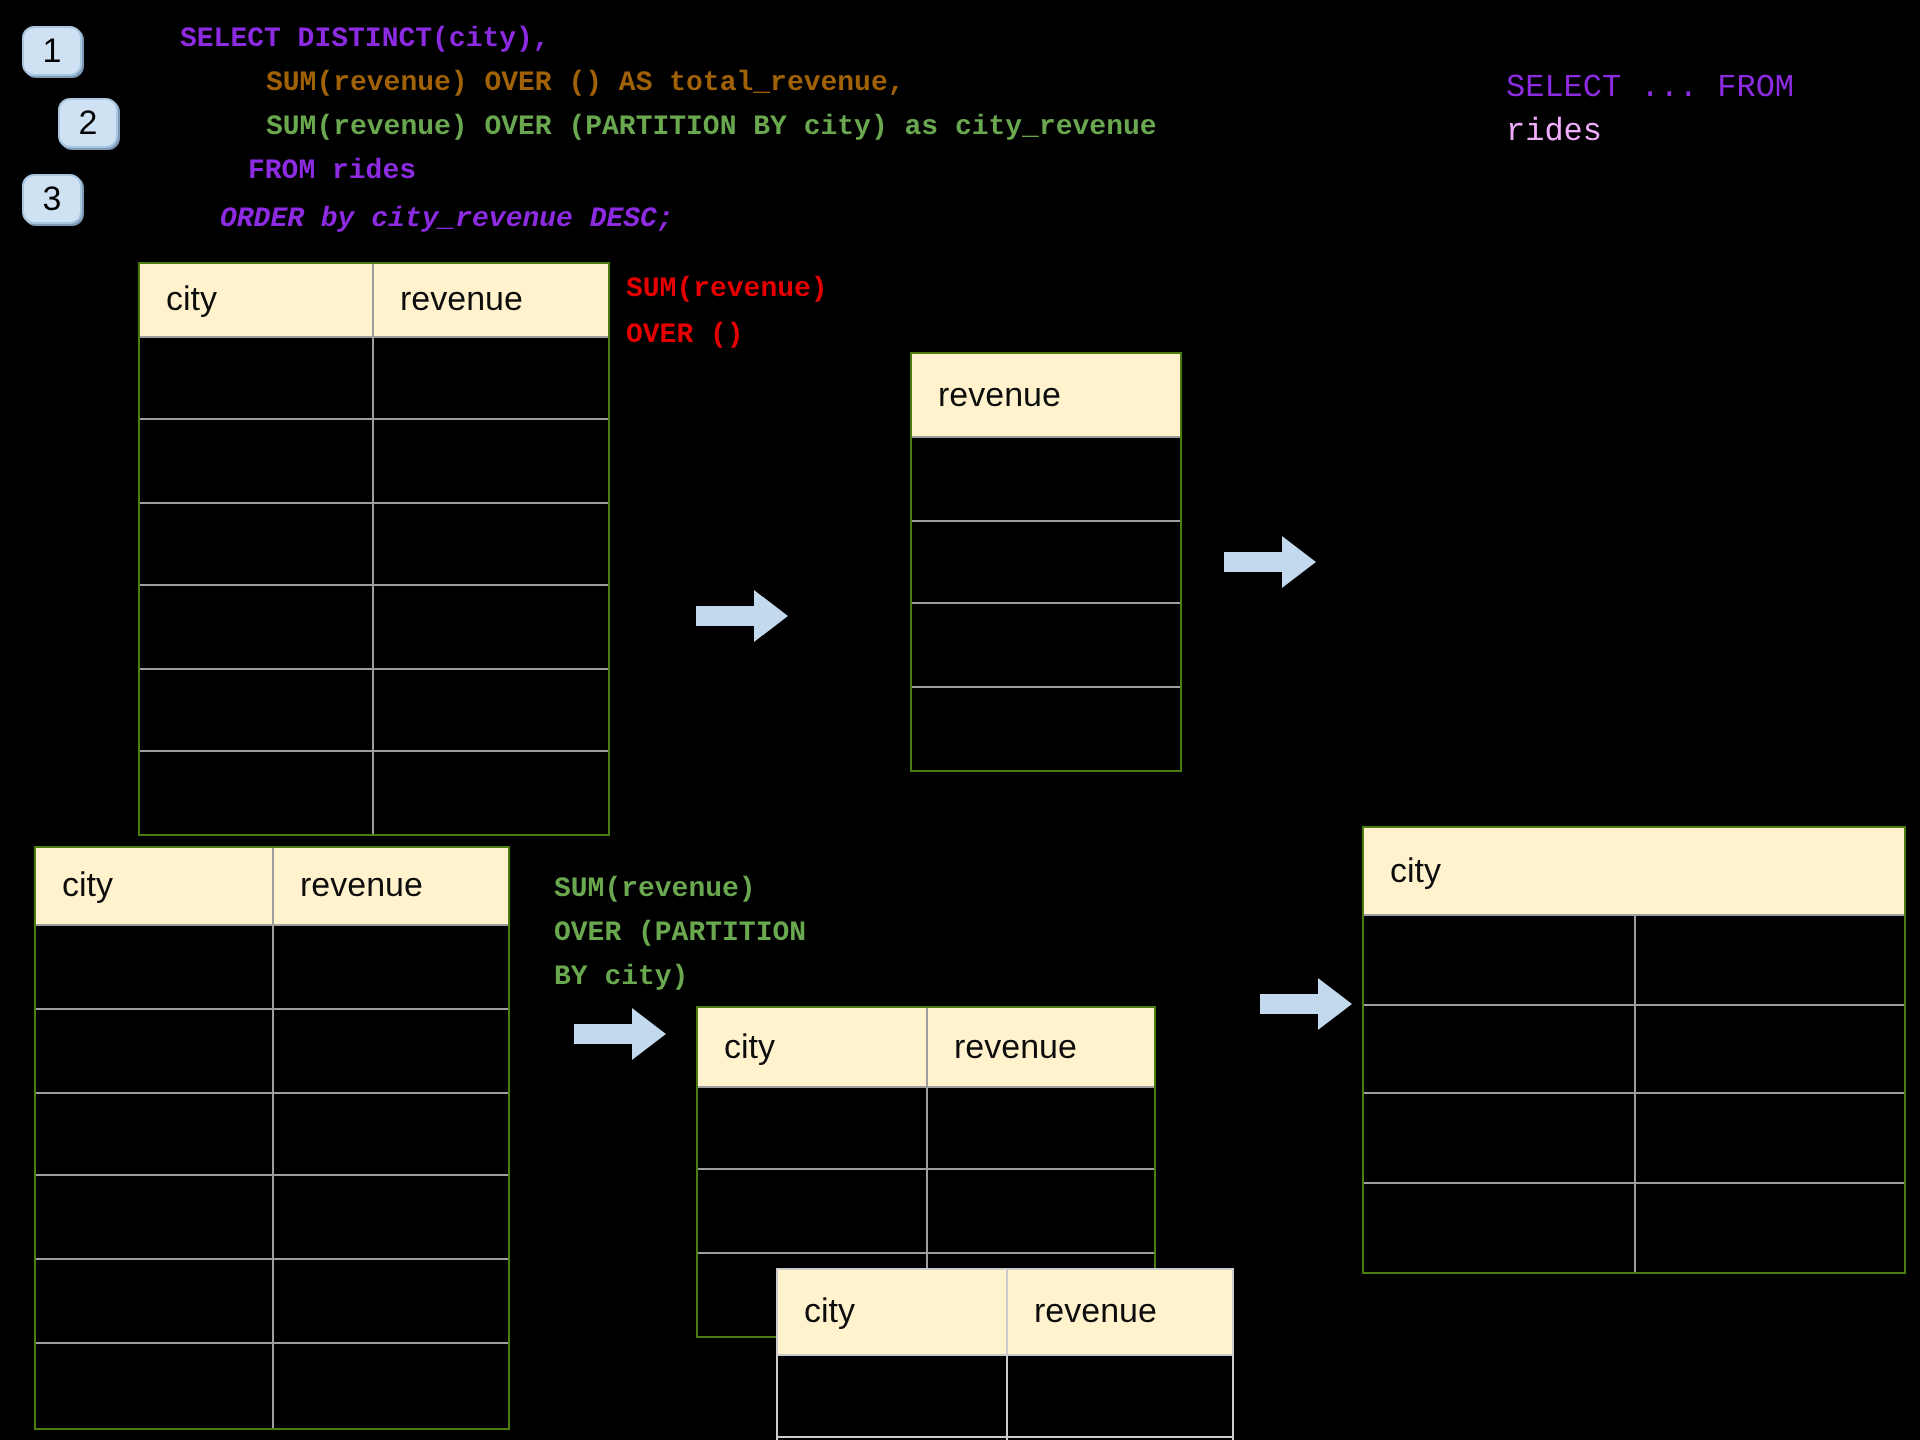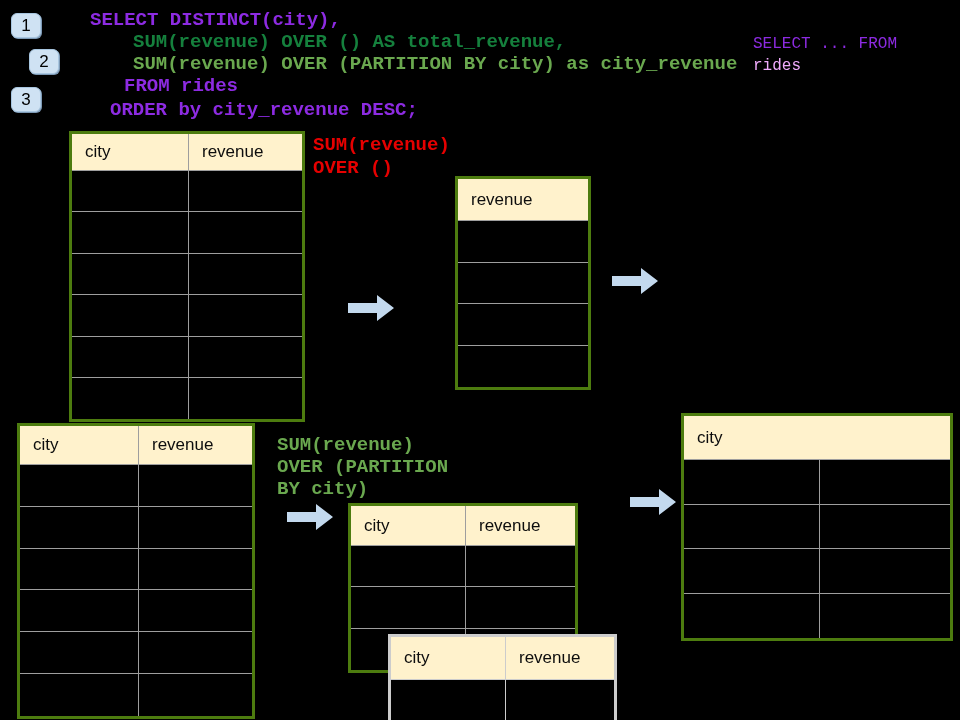--- a/index.html
+++ b/index.html
@@ -10,29 +10,29 @@
   
   .badge{
     position:absolute;width:30px;height:25px;background:#cfe2f3;
     border:1px solid #a8c6e0;border-radius:6px;box-sizing:border-box;
     display:flex;align-items:center;justify-content:center;
     font-size:17px;color:#000;box-shadow:1px 1px 0 #7d99b5;
   }
   
   .code-line{
     position:absolute;font-family:"Liberation Mono",monospace;
-    font-weight:bold;font-size:19px;line-height:19px;white-space:pre;
+    font-weight:bold;font-size:14px;line-height:19px;white-space:pre;
   }
   .note-line{
     position:absolute;font-family:"Liberation Mono",monospace;
     font-weight:normal;font-size:16px;line-height:16px;white-space:pre;
   }
   
   .table{
-    position:absolute;background:#000;border:3px solid #4d7c0f;
+    position:absolute;background:#000;border:1px solid #4d7c0f;
     box-sizing:border-box;
   }
   .table.light{border-color:#cccccc;}
   .thead{
     display:grid;grid-template-columns:var(--cols);
     background:#fff2cc;height:var(--hh);box-sizing:border-box;
     border-bottom:1px solid #9e9e9e;
   }
   .table.light .thead{border-bottom-color:#cccccc;}
   .th{
@@ -59,24 +59,24 @@
 <body>
 
 <div class="page">
 
   <div class="badge" style="left:11px;top:13px">1</div>
   <div class="badge" style="left:29px;top:49px">2</div>
   <div class="badge" style="left:11px;top:87px">3</div>
 
   <div>
     <div class="code-line" style="left: 90px; top: 11px; color: rgb(141, 43, 226);">SELECT DISTINCT(city),</div>
-    <div class="code-line" style="left: 133px; top: 33px; color: #15803d;">SUM(revenue) OVER () AS total_revenue,</div>
+    <div class="code-line" style="left: 133px; top: 33px; color: #a16207;">SUM(revenue) OVER () AS total_revenue,</div>
     <div class="code-line" style="left: 133px; top: 55px; color: rgb(106, 168, 79);">SUM(revenue) OVER (PARTITION BY city) as city_revenue</div>
     <div class="code-line" style="left: 124px; top: 77px; color: rgb(141, 43, 226);">FROM rides</div>
-    <div class="code-line" style="left: 110px; top: 101px; color: rgb(141, 43, 226);">ORDER by city_revenue DESC;</div>
+    <div class="code-line" style="left: 110px; top: 101px; color: rgb(141, 43, 226); font-style: italic;">ORDER by city_revenue DESC;</div>
   </div>
 
   <div>
     <div class="note-line" style="left: 753px; top: 36px; color: rgb(141, 43, 226);">SELECT ... FROM</div>
     <div class="note-line" style="left: 753px; top: 58px; color: #f0abfc;">rides</div>
   </div>
 
   <div>
     <div class="code-line" style="left: 313px; top: 136px; color: rgb(230, 0, 0);">SUM(revenue)</div>
     <div class="code-line" style="left: 313px; top: 159px; color: rgb(230, 0, 0);">OVER ()</div>

